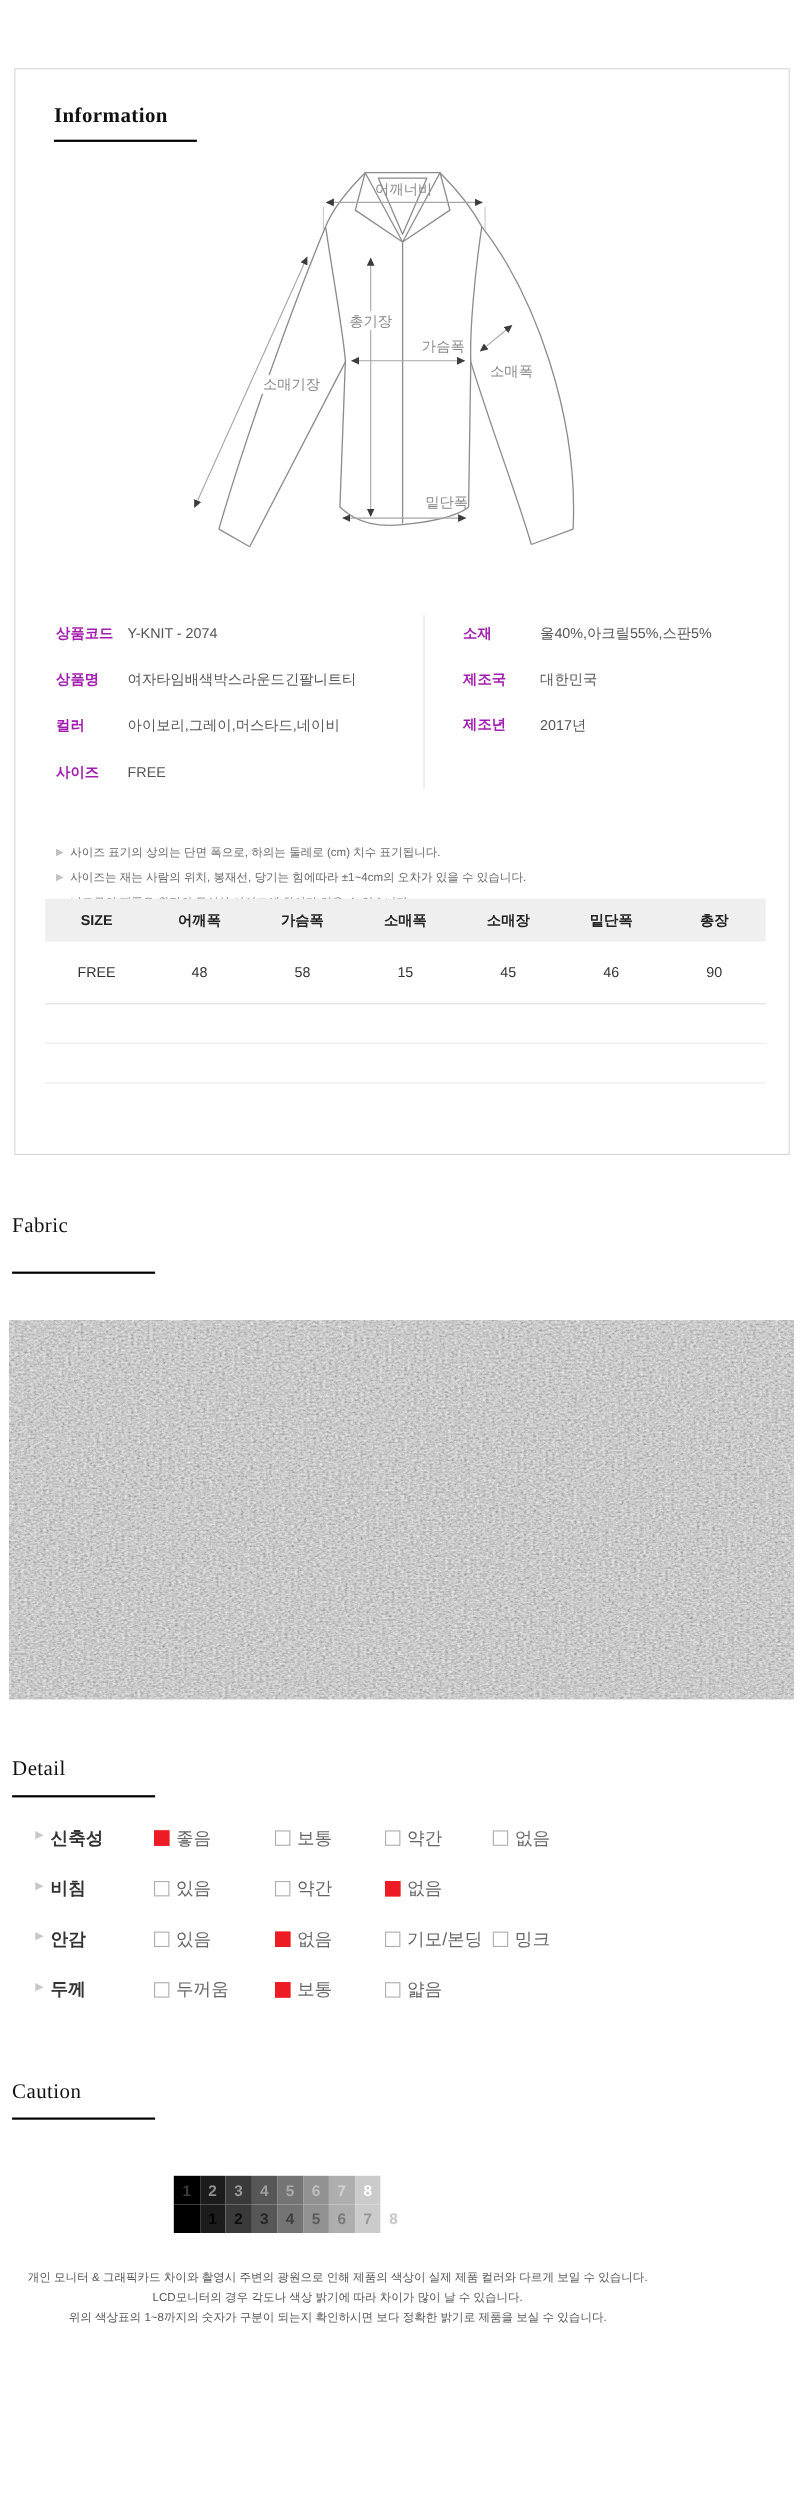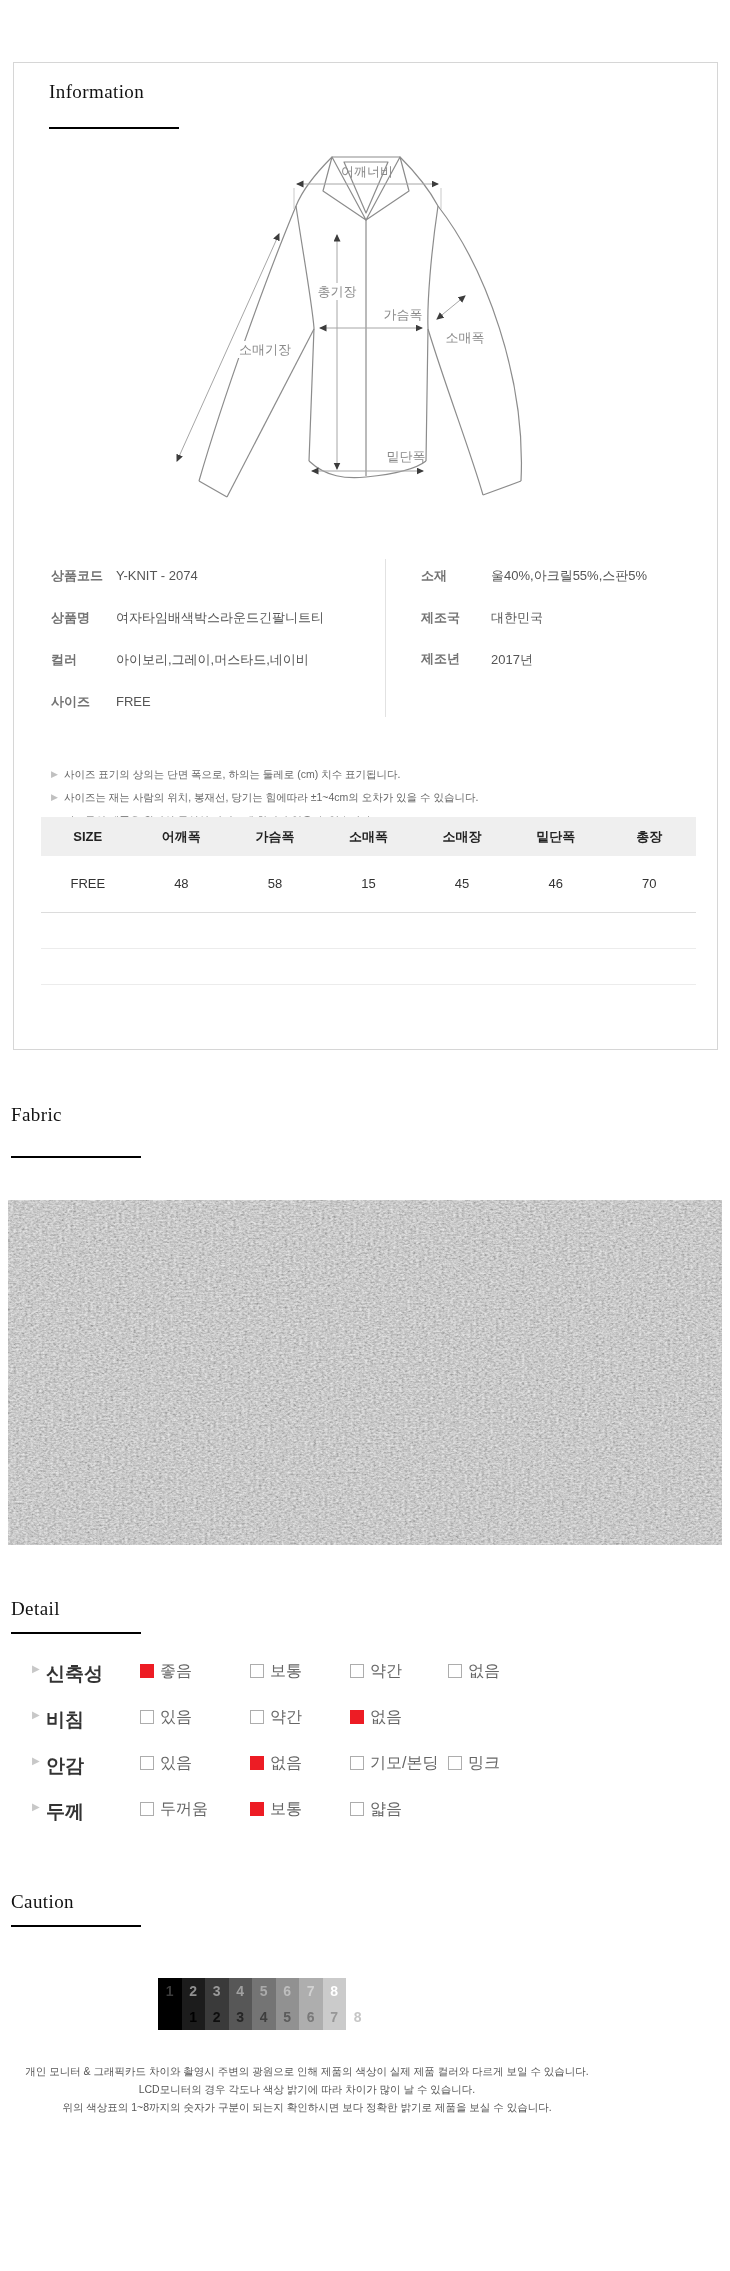--- a/index.html
+++ b/index.html
@@ -10,60 +10,60 @@
   .sec-title{position:absolute;font-family:"Liberation Serif","DejaVu Serif",serif;
              font-size:19px;color:#111;letter-spacing:.4px;}
   .sec-underline{position:absolute;width:130px;border-top:2px solid #000;height:0;}
   
   .info-box{position:absolute;left:13px;top:62px;width:703px;height:986px;
             border:1px solid #d6d6d6;background:#fff;}
   
   .spec{position:absolute;left:0;top:492px;width:703px;height:168px;font-size:13px;}
   .spec .divider{position:absolute;left:371px;top:4px;height:158px;width:0;border-left:1px solid #e2e2e2;}
   .spec-row{position:absolute;height:42px;line-height:42px;}
-  .spec .lbl{position:absolute;font-weight:bold;color:#737373;}
+  .spec .lbl{position:absolute;font-weight:bold;color:#a21caf;}
   .spec .val{position:absolute;color:#555;}
   
   .notes{position:absolute;left:37px;top:700px;font-size:10.5px;color:#666;}
   .note-line{height:23px;line-height:23px;white-space:nowrap;}
   .tri{color:#c0c0c0;font-size:9px;margin-right:6px;vertical-align:1px;}
   
   .size-table{position:absolute;left:27px;top:754px;width:655px;}
   .st-row{display:flex;width:100%;}
   .st-head{height:39px;line-height:39px;background:#efefef;font-weight:bold;color:#222;font-size:13px;}
   .st-data{height:56px;line-height:56px;color:#333;font-size:13px;border-bottom:1px solid #dcdcdc;}
   .st-cell{flex:1;text-align:center;}
   .st-empty{height:35px;border-bottom:1px solid #ececec;}
   
   .fabric-img{position:absolute;left:8px;top:1200px;width:714px;height:345px;overflow:hidden;}
   
   .detail-rows{position:absolute;left:0;top:1648px;width:730px;}
   .d-row{position:relative;height:46px;}
   .d-bullet{position:absolute;left:32px;top:15px;color:#c8c8c8;font-size:10px;}
-  .d-label{position:absolute;left:46px;top:13px;font-weight:bold;font-size:19px;color:#333;}
+  .d-label{position:absolute;left:46px;top:13px;font-weight:bold;font-size:16px;color:#333;}
   .opt{position:absolute;top:13px;font-size:16px;color:#666;white-space:nowrap;}
   .opt.c0{left:140px}.opt.c1{left:250px}.opt.c2{left:350px}.opt.c3{left:448px}
   .cb{display:inline-block;width:12px;height:12px;border:1px solid #adadad;background:#fff;
       margin-right:6px;vertical-align:-2px;}
   .cb.checked{border-color:#ed1c24;background:#ed1c24;}
   
   .scale{position:absolute;left:158px;top:1978px;width:212px;}
   .scale-row{display:flex;height:26px;}
   .sc-cell{width:23.5px;height:26px;line-height:26px;text-align:center;
            font-size:14px;font-weight:bold;}
   .captions{position:absolute;left:0;top:2062px;width:614px;text-align:center;
             font-size:10.5px;color:#555;}
   .captions div{height:18px;line-height:18px;white-space:nowrap;}
   svg text{font-family:"Liberation Sans","DejaVu Sans",sans-serif;font-size:13px;fill:#8a8a8a;}
 </style>
 </head>
 <body>
 
 <div class="info-box">
-  <div class="sec-title" style="left:35px;top:18px;">Information</div>
+  <div class="sec-title" style="left:35px;top:32px;font-weight:bold;">Information</div>
   <div class="sec-underline" style="left:35px;top:64px;"></div>
 
   <svg class="abs" style="left:87px;top:80px;" width="520" height="370" viewBox="0 0 520 370">
     <defs>
       <marker id="ah" markerWidth="9" markerHeight="8" refX="6.5" refY="3.5" orient="auto-start-reverse" markerUnits="userSpaceOnUse">
         <path d="M0,0 L7.5,3.5 L0,7 Z" fill="#3c3c3c"></path>
       </marker>
     </defs>
 
     <g stroke="#8c8c8c" stroke-width="1.2" fill="none" stroke-linejoin="round">
@@ -156,21 +156,21 @@
       <div class="st-cell">밑단폭</div>
       <div class="st-cell">총장</div>
     </div>
     <div class="st-row st-data">
       <div class="st-cell">FREE</div>
       <div class="st-cell">48</div>
       <div class="st-cell">58</div>
       <div class="st-cell">15</div>
       <div class="st-cell">45</div>
       <div class="st-cell">46</div>
-      <div class="st-cell">70</div>
+      <div class="st-cell">90</div>
     </div>
     <div class="st-empty"></div>
     <div class="st-empty"></div>
   </div>
 </div>
 
 <div class="sec-title" style="left:11px;top:1104px;">Fabric</div>
 <div class="sec-underline" style="left:11px;top:1156px;"></div>
 
 <div class="fabric-img">

